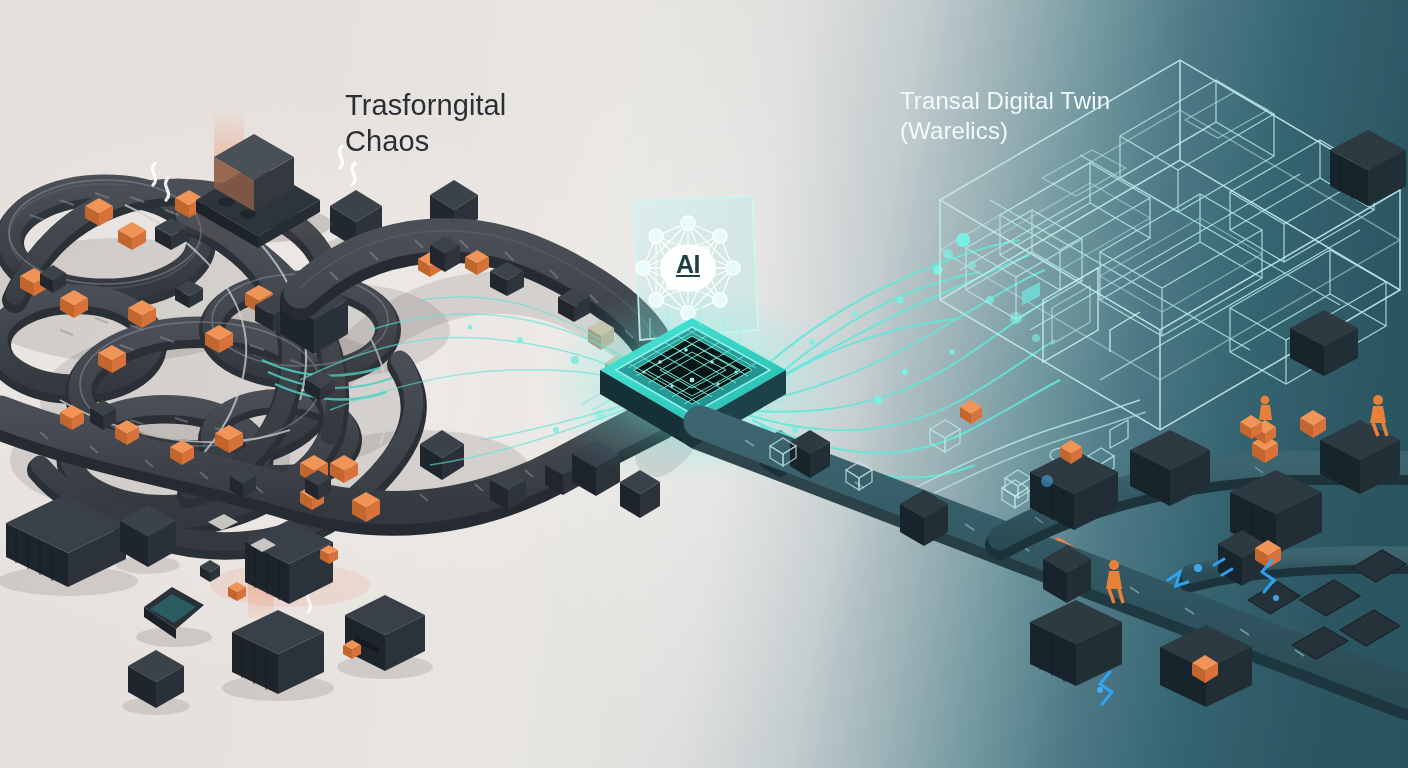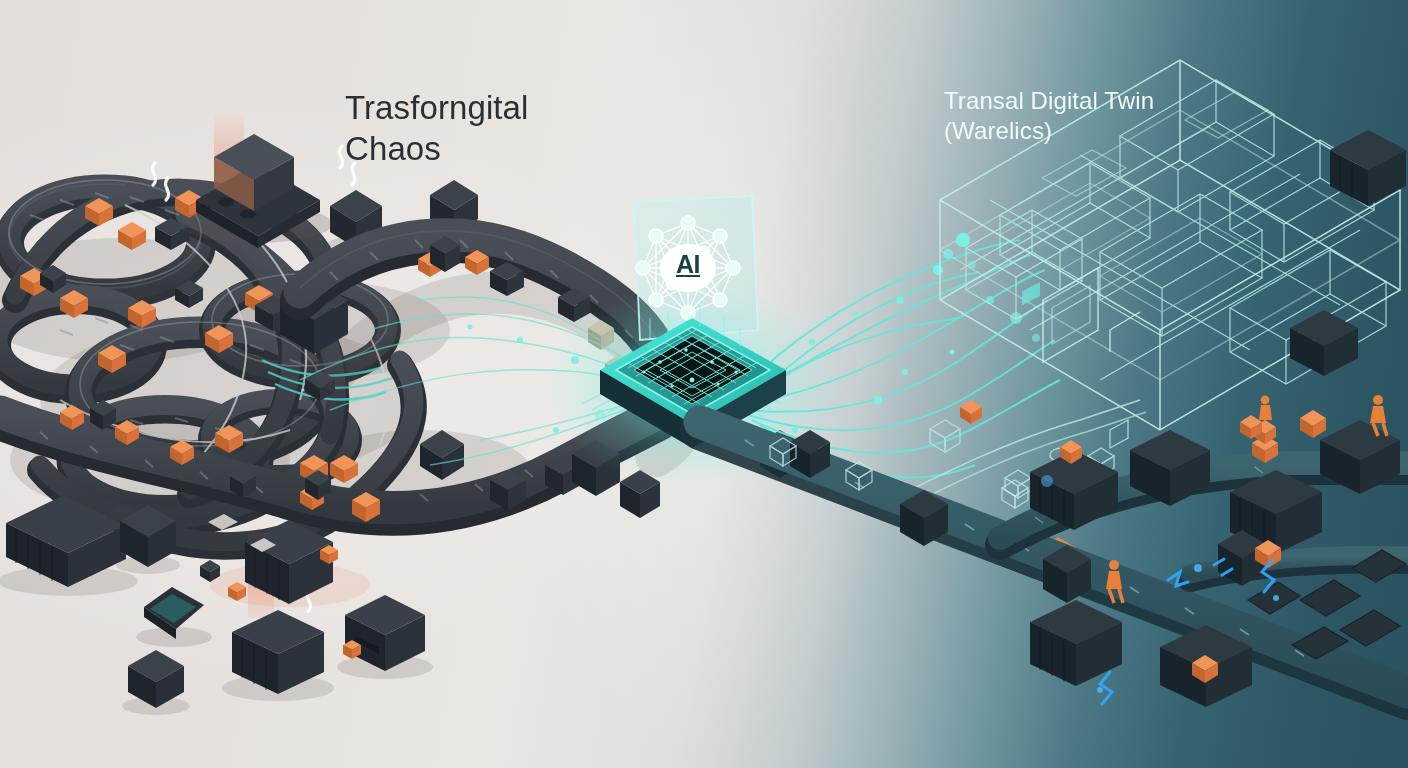--- a/index.html
+++ b/index.html
@@ -52,30 +52,29 @@
     overflow: visible;
   }
   .label {
     position: absolute;
     white-space: pre-line;
     line-height: 1.23;
     letter-spacing: 0.1px;
   }
   #labelChaos {
     left: 345px; top: 88px;
-    font-size: 33px;
+    font-size: 29px;
     color: #2b2f33;
     font-weight: 400;
   }
   #labelTwin {
     left: 900px; top: 86px;
     font-size: 24px;
     color: #f2fafb;
     font-weight: 400;
-    margin-left: 44px;
   }
   #aiText {
     position: absolute;
     left: 663px; top: 250px;
     width: 50px;
     text-align: center;
     font-size: 25px;
     font-weight: 700;
     color: #1d3f46;
     letter-spacing: -0.5px;

